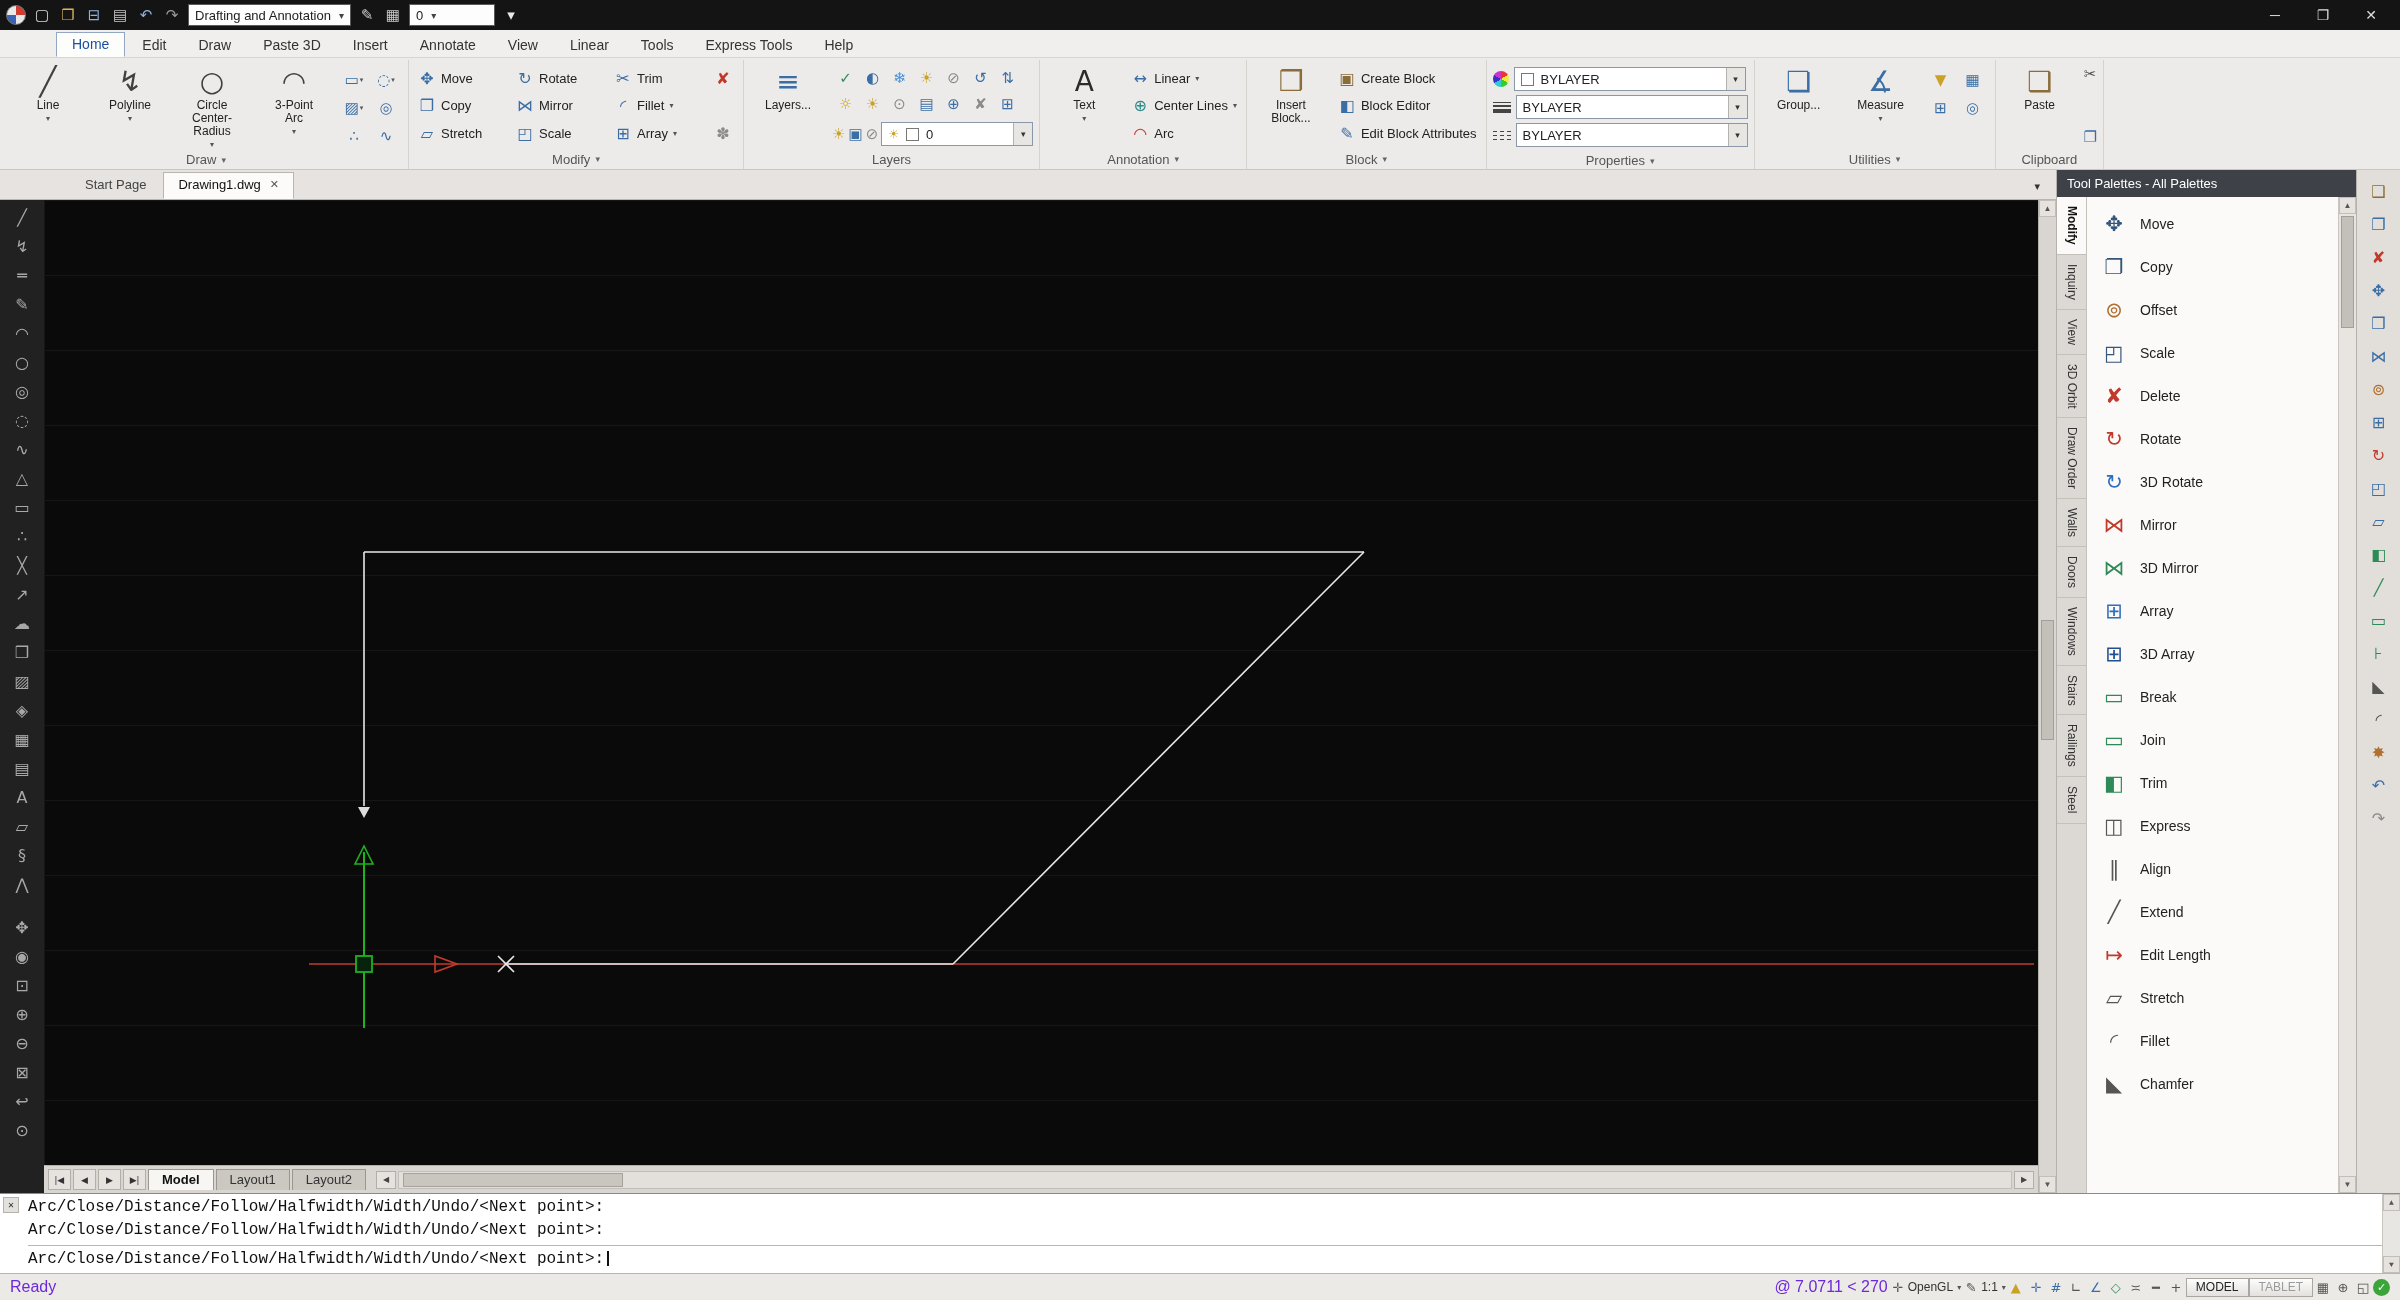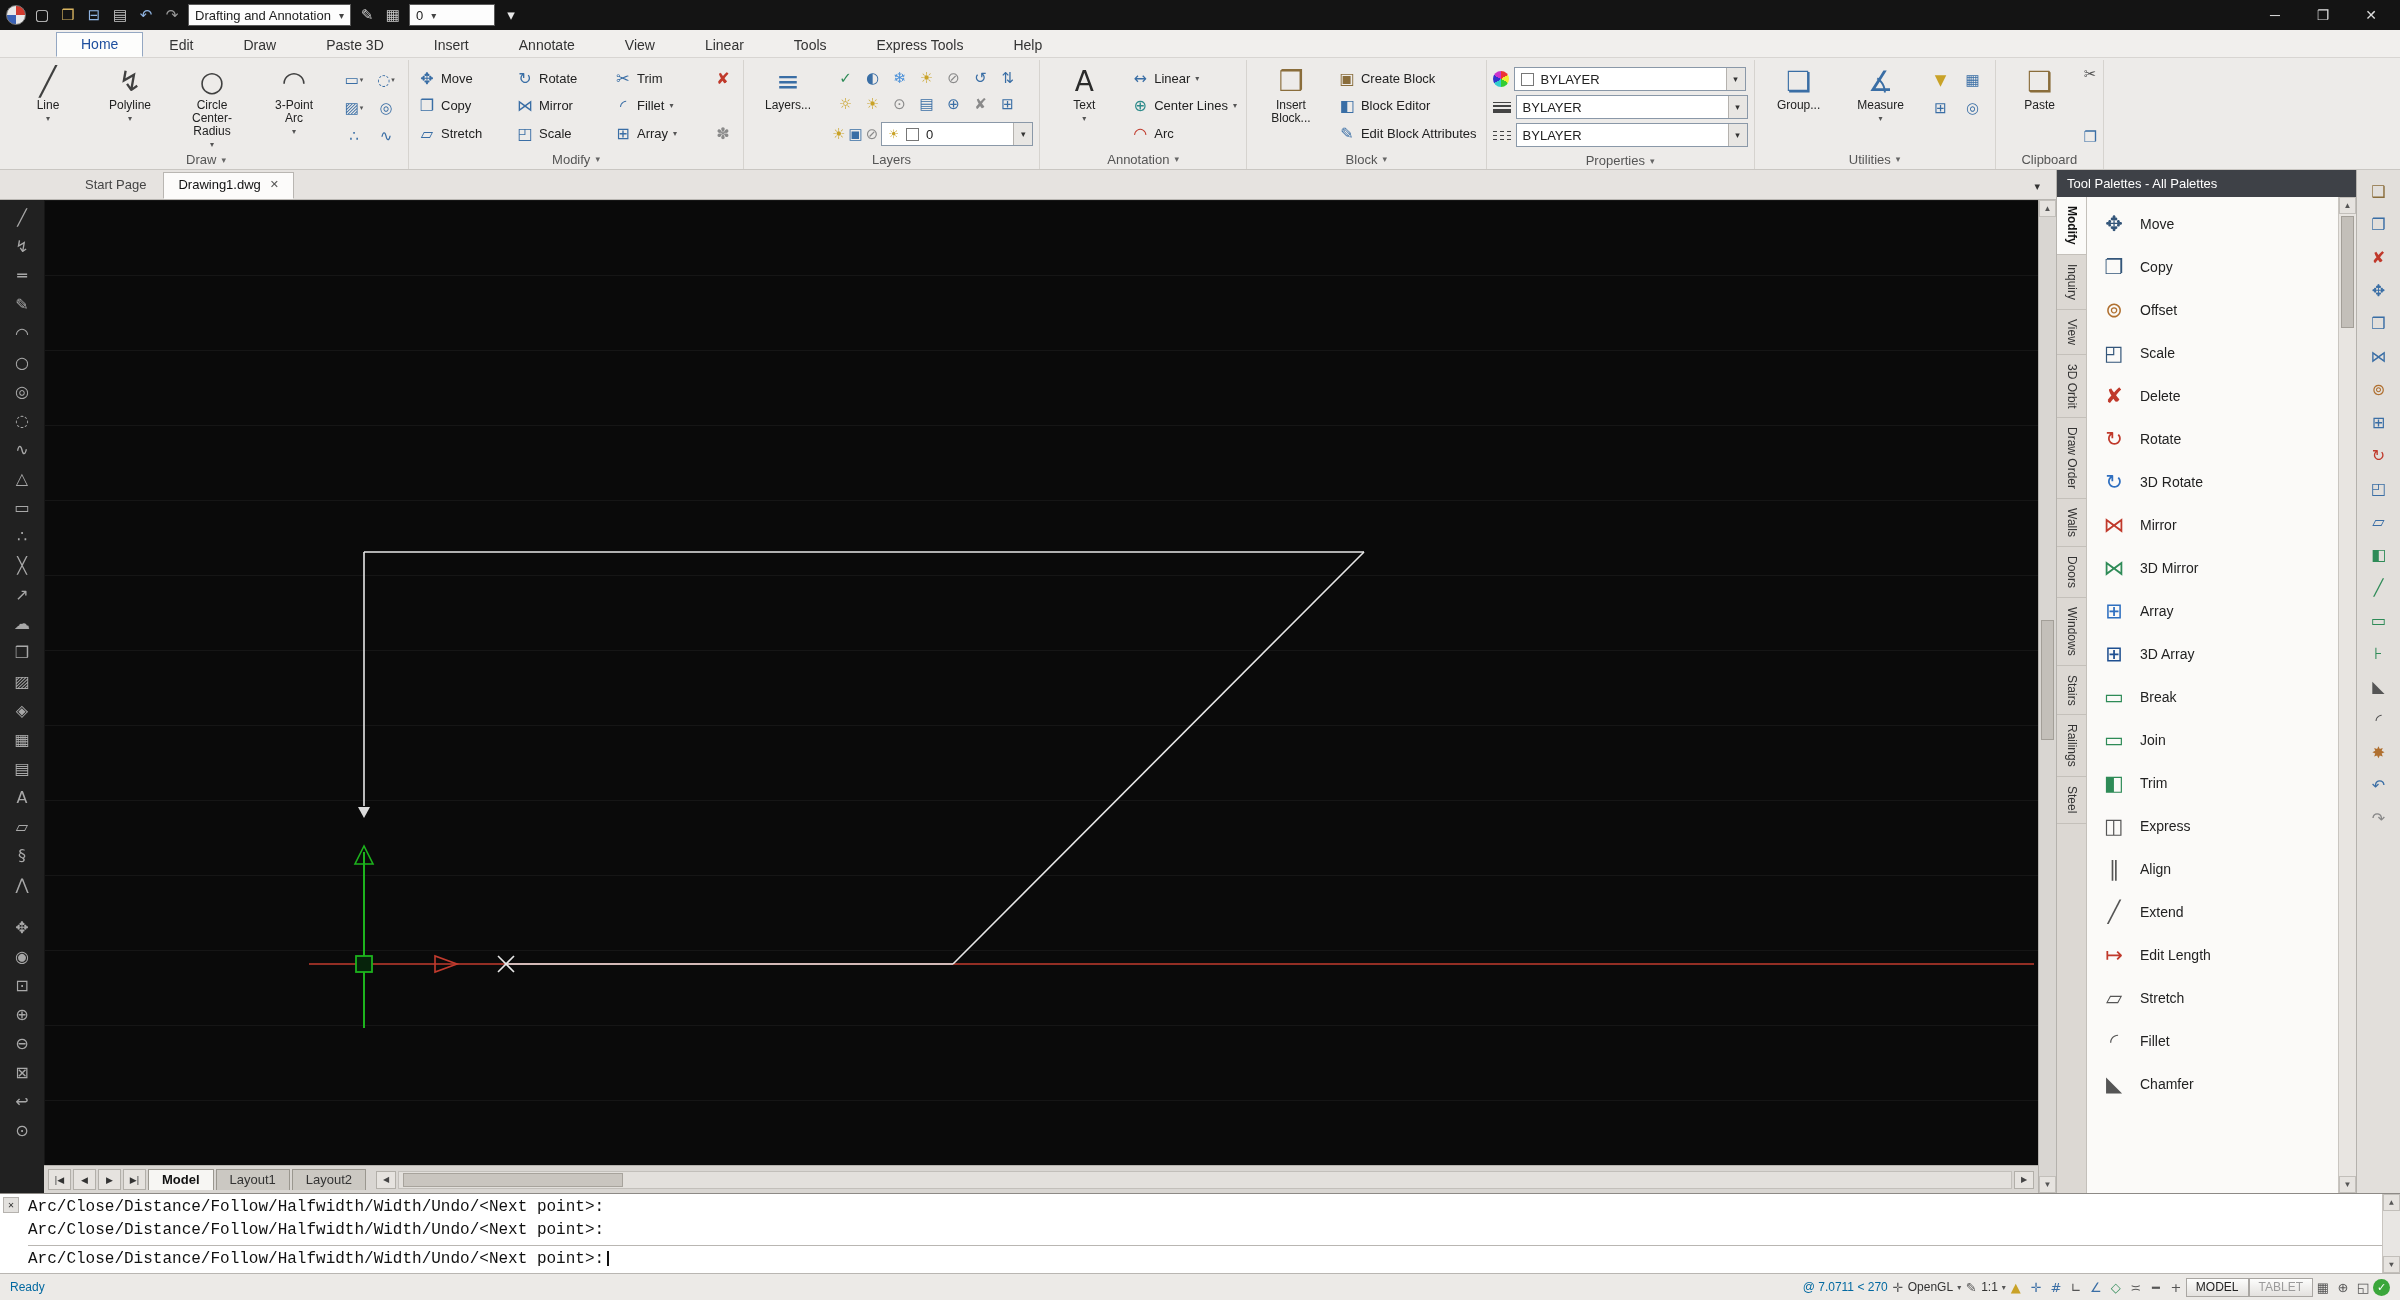--- a/index.html
+++ b/index.html
@@ -14,21 +14,21 @@
 .tb-icon{width:24px;height:24px;display:flex;align-items:center;justify-content:center;font-size:15px;font-family:"DejaVu Sans",sans-serif;}
 .tb-combo{background:#fdfdfd;color:#222;font-size:13px;height:22px;display:flex;align-items:center;padding:0 6px;gap:8px;border:1px solid #5a5a5a;}
 .tb-combo .arrow{color:#444;font-size:10px;}
 .tb-combo.small{width:86px;}
 .tb-title{position:absolute;left:0;right:0;text-align:center;font-size:15px;pointer-events:none;color:#f0f0f0;}
 .tb-winbtns{margin-left:auto;display:flex;gap:2px;z-index:2;}
 .winbtn{width:46px;height:26px;display:flex;align-items:center;justify-content:center;font-size:14px;color:#ddd;}
 
 
 .menubar{height:28px;background:#f1efed;display:flex;align-items:flex-end;padding:2px 4px 0 56px;gap:2px;border-bottom:1px solid #d8d5d2;flex:0 0 auto;}
-.mtab{padding:3px 24px 4px;font-size:14px;color:#333;}
+.mtab{padding:3px 15px 4px;font-size:14px;color:#333;}
 .mtab.active{background:#fdfdfc;border:1px solid #94a7c2;border-bottom-color:#fdfdfc;color:#1d4e9e;}
 
 
 .ribbon{height:112px;background:#edebe9;display:flex;border-bottom:1px solid #c9c6c2;padding:2px 2px 0 4px;flex:0 0 auto;}
 .panel{display:flex;flex-direction:column;border-right:1px solid #d6d3cf;padding:2px 6px 0;}
 .panel-body{flex:1;display:flex;gap:6px;align-items:stretch;}
 .panel-label{height:20px;display:flex;align-items:center;justify-content:center;font-size:13px;color:#555;gap:5px;}
 .panel-label .arr{font-size:9px;color:#666;}
 .big-btn{width:76px;display:flex;flex-direction:column;align-items:center;padding-top:5px;gap:2px;}
 .big-btn .ic{font-size:28px;line-height:30px;}
@@ -119,21 +119,21 @@
 .cmd-lines{flex:1;padding:2px 0 0 28px;font-size:16px;color:#111;min-width:0;}
 .cmd-history{border-bottom:1px solid #b9b6b2;padding-bottom:3px;margin-bottom:2px;}
 .cmd-line{line-height:23px;white-space:pre;}
 .caret{display:inline-block;width:2px;height:15px;background:#111;margin-left:3px;vertical-align:middle;}
 .cmd-scroll{width:18px;background:#e8e6e3;display:flex;flex-direction:column;align-items:center;border-left:1px solid #c9c5c0;}
 .cmd-scroll .ctrack{flex:1;}
 
 
 .statusbar{height:27px;background:#eceae7;border-top:1px solid #b9b6b2;display:flex;align-items:center;padding:0 10px;font-size:13px;color:#333;flex:0 0 auto;}
 .sb-right{margin-left:auto;display:flex;align-items:center;}
-.sb-text{font-size:12px;color:#0369a1;}
+.sb-text{font-size:16px;color:#6d28d9;}
 .sb-icon{width:20px;height:20px;display:flex;align-items:center;justify-content:center;font-size:13px;font-family:"DejaVu Sans",sans-serif;}
 .sb-drop{display:flex;align-items:center;gap:4px;font-size:12px;}
 .sb-drop .arr{font-size:8px;color:#555;}
 .sb-btn{border:1px solid #a9a6a2;background:linear-gradient(#fdfdfc,#e3e1de);padding:1px 9px 2px;font-size:12px;color:#222;}
 .sb-btn.disabled{color:#9b9b9b;}
 .sb-check{width:17px;height:17px;border-radius:50%;background:#3aa63a;color:#fff;font-size:11px;display:flex;align-items:center;justify-content:center;}
 </style>
 </head>
 <body>
 

